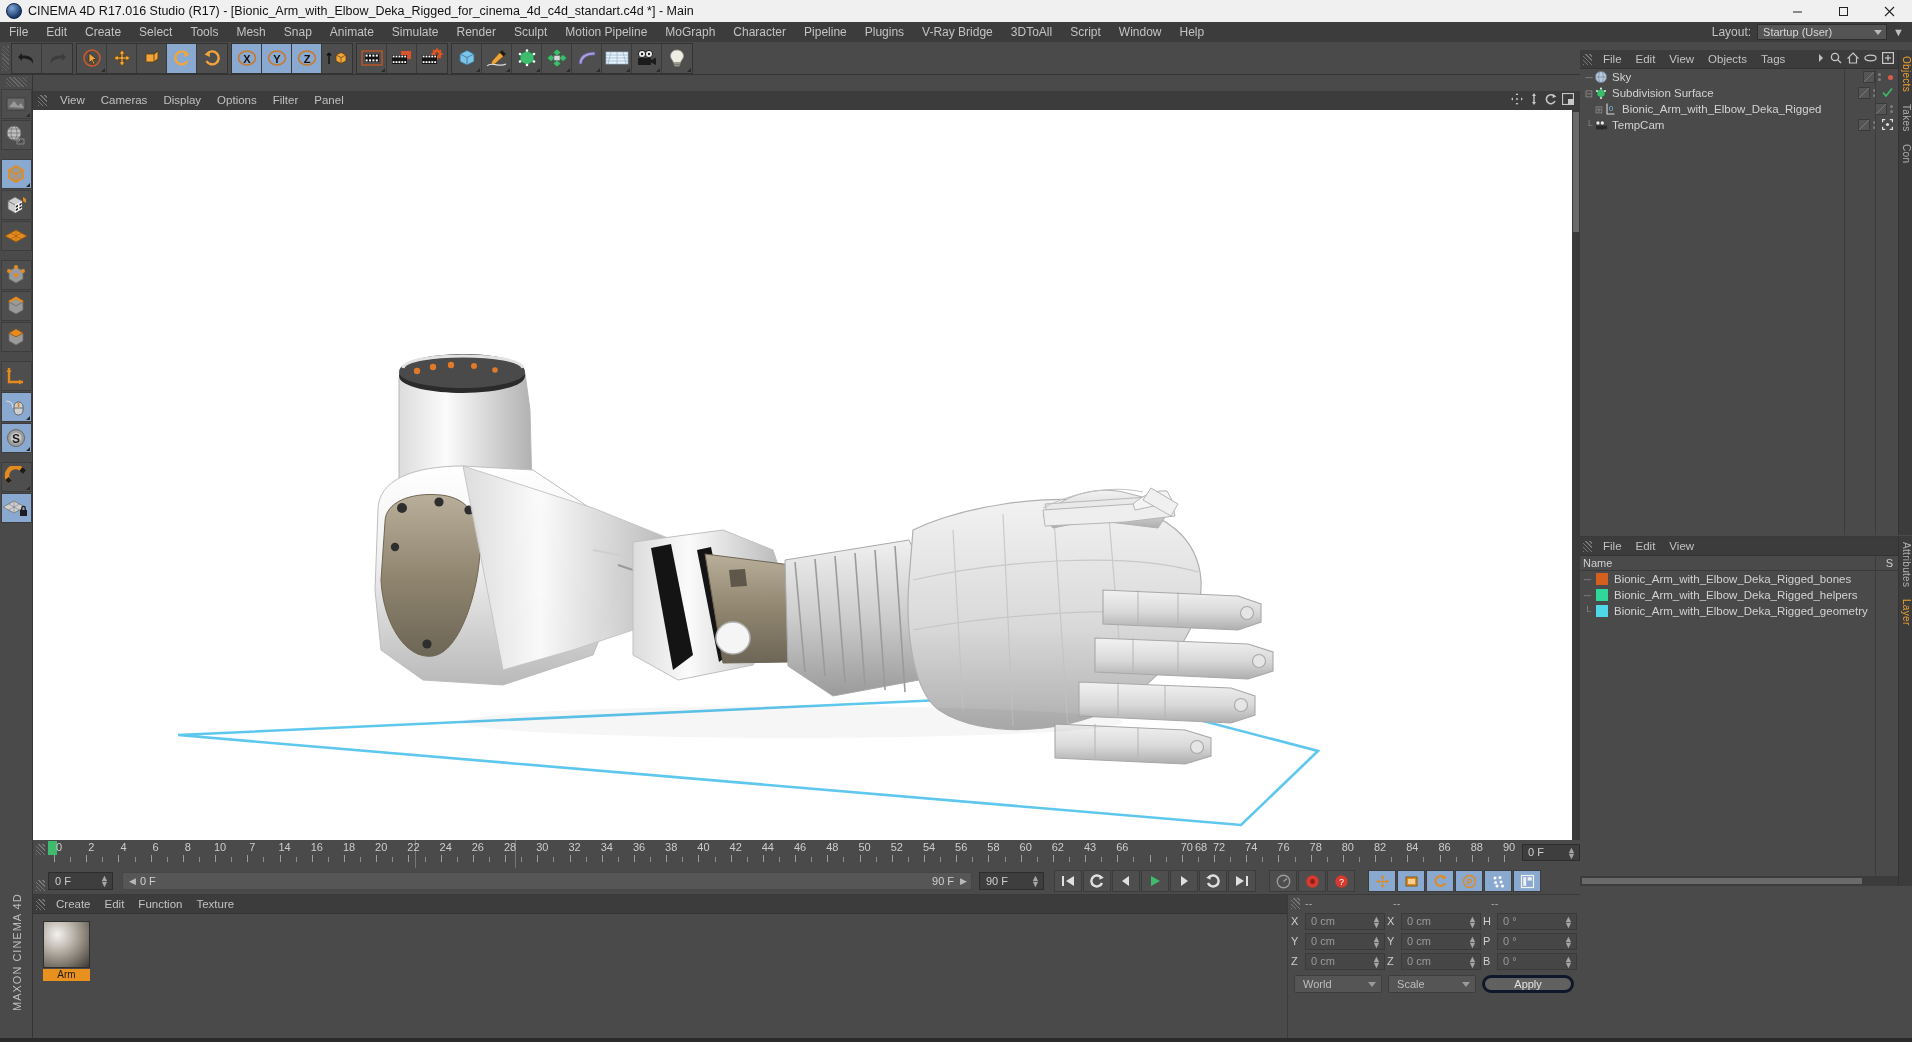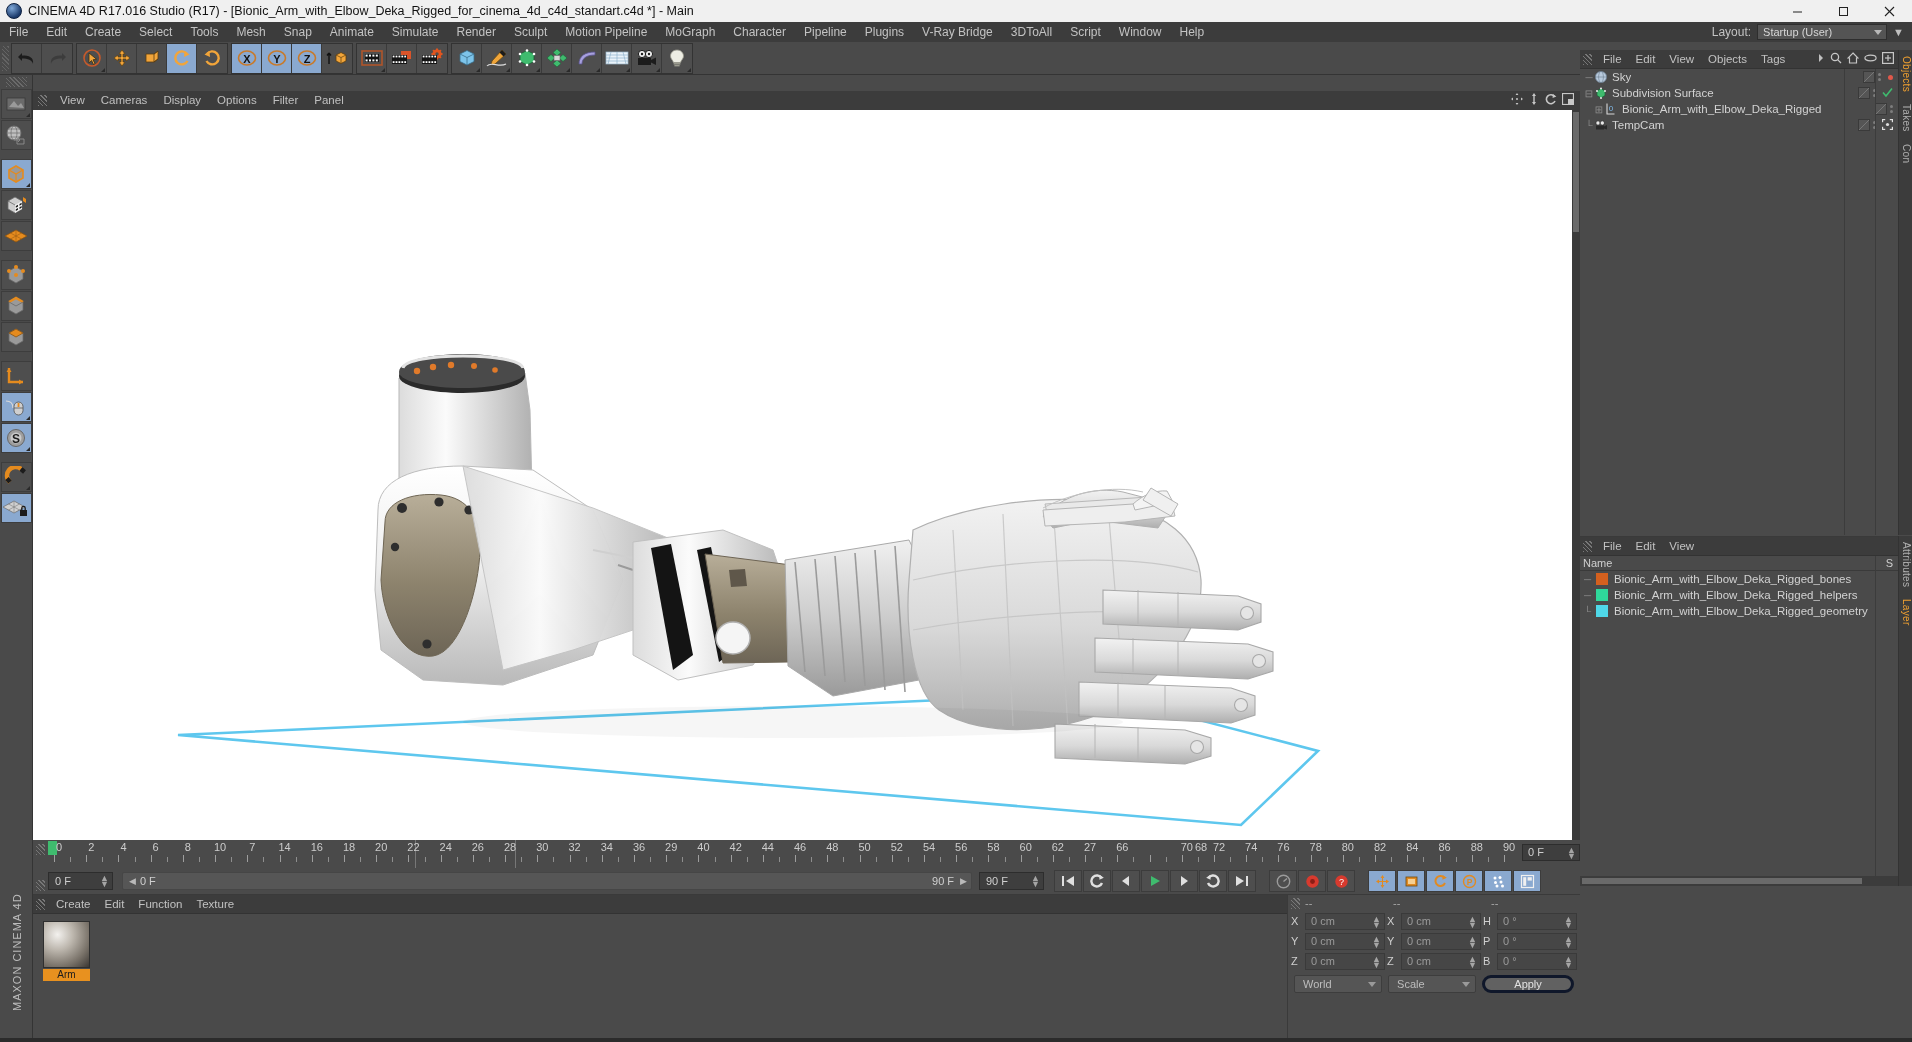--- a/index.html
+++ b/index.html
@@ -1207,34 +1207,34 @@
         <div class="tl-lbl" style="left: 301px;">18</div>
         <div class="tl-lbl" style="left: 333.222px;">20</div>
         <div class="tl-lbl" style="left: 365.444px;">22</div>
         <div class="tl-lbl" style="left: 397.667px;">24</div>
         <div class="tl-lbl" style="left: 429.889px;">26</div>
         <div class="tl-lbl" style="left: 462.111px;">28</div>
         <div class="tl-lbl" style="left: 494.333px;">30</div>
         <div class="tl-lbl" style="left: 526.556px;">32</div>
         <div class="tl-lbl" style="left: 558.778px;">34</div>
         <div class="tl-lbl" style="left: 591px;">36</div>
-        <div class="tl-lbl" style="left: 623.222px;">29</div>
+        <div class="tl-lbl" style="left: 623.222px;">38</div>
         <div class="tl-lbl" style="left: 655.444px;">40</div>
         <div class="tl-lbl" style="left: 687.667px;">42</div>
         <div class="tl-lbl" style="left: 719.889px;">44</div>
         <div class="tl-lbl" style="left: 752.111px;">46</div>
         <div class="tl-lbl" style="left: 784.333px;">48</div>
         <div class="tl-lbl" style="left: 816.556px;">50</div>
         <div class="tl-lbl" style="left: 848.778px;">52</div>
         <div class="tl-lbl" style="left: 881px;">54</div>
         <div class="tl-lbl" style="left: 913.222px;">56</div>
         <div class="tl-lbl" style="left: 945.444px;">58</div>
         <div class="tl-lbl" style="left: 977.667px;">60</div>
         <div class="tl-lbl" style="left: 1009.89px;">62</div>
-        <div class="tl-lbl" style="left: 1042.11px;">27</div>
+        <div class="tl-lbl" style="left: 1042.11px;">43</div>
         <div class="tl-lbl" style="left: 1074.33px;">66</div>
         <div class="tl-lbl" style="left: 1153px;">68</div>
         <div class="tl-lbl" style="left: 1138.78px;">70</div>
         <div class="tl-lbl" style="left: 1171px;">72</div>
         <div class="tl-lbl" style="left: 1203.22px;">74</div>
         <div class="tl-lbl" style="left: 1235.44px;">76</div>
         <div class="tl-lbl" style="left: 1267.67px;">78</div>
         <div class="tl-lbl" style="left: 1299.89px;">80</div>
         <div class="tl-lbl" style="left: 1332.11px;">82</div>
         <div class="tl-lbl" style="left: 1364.33px;">84</div>

